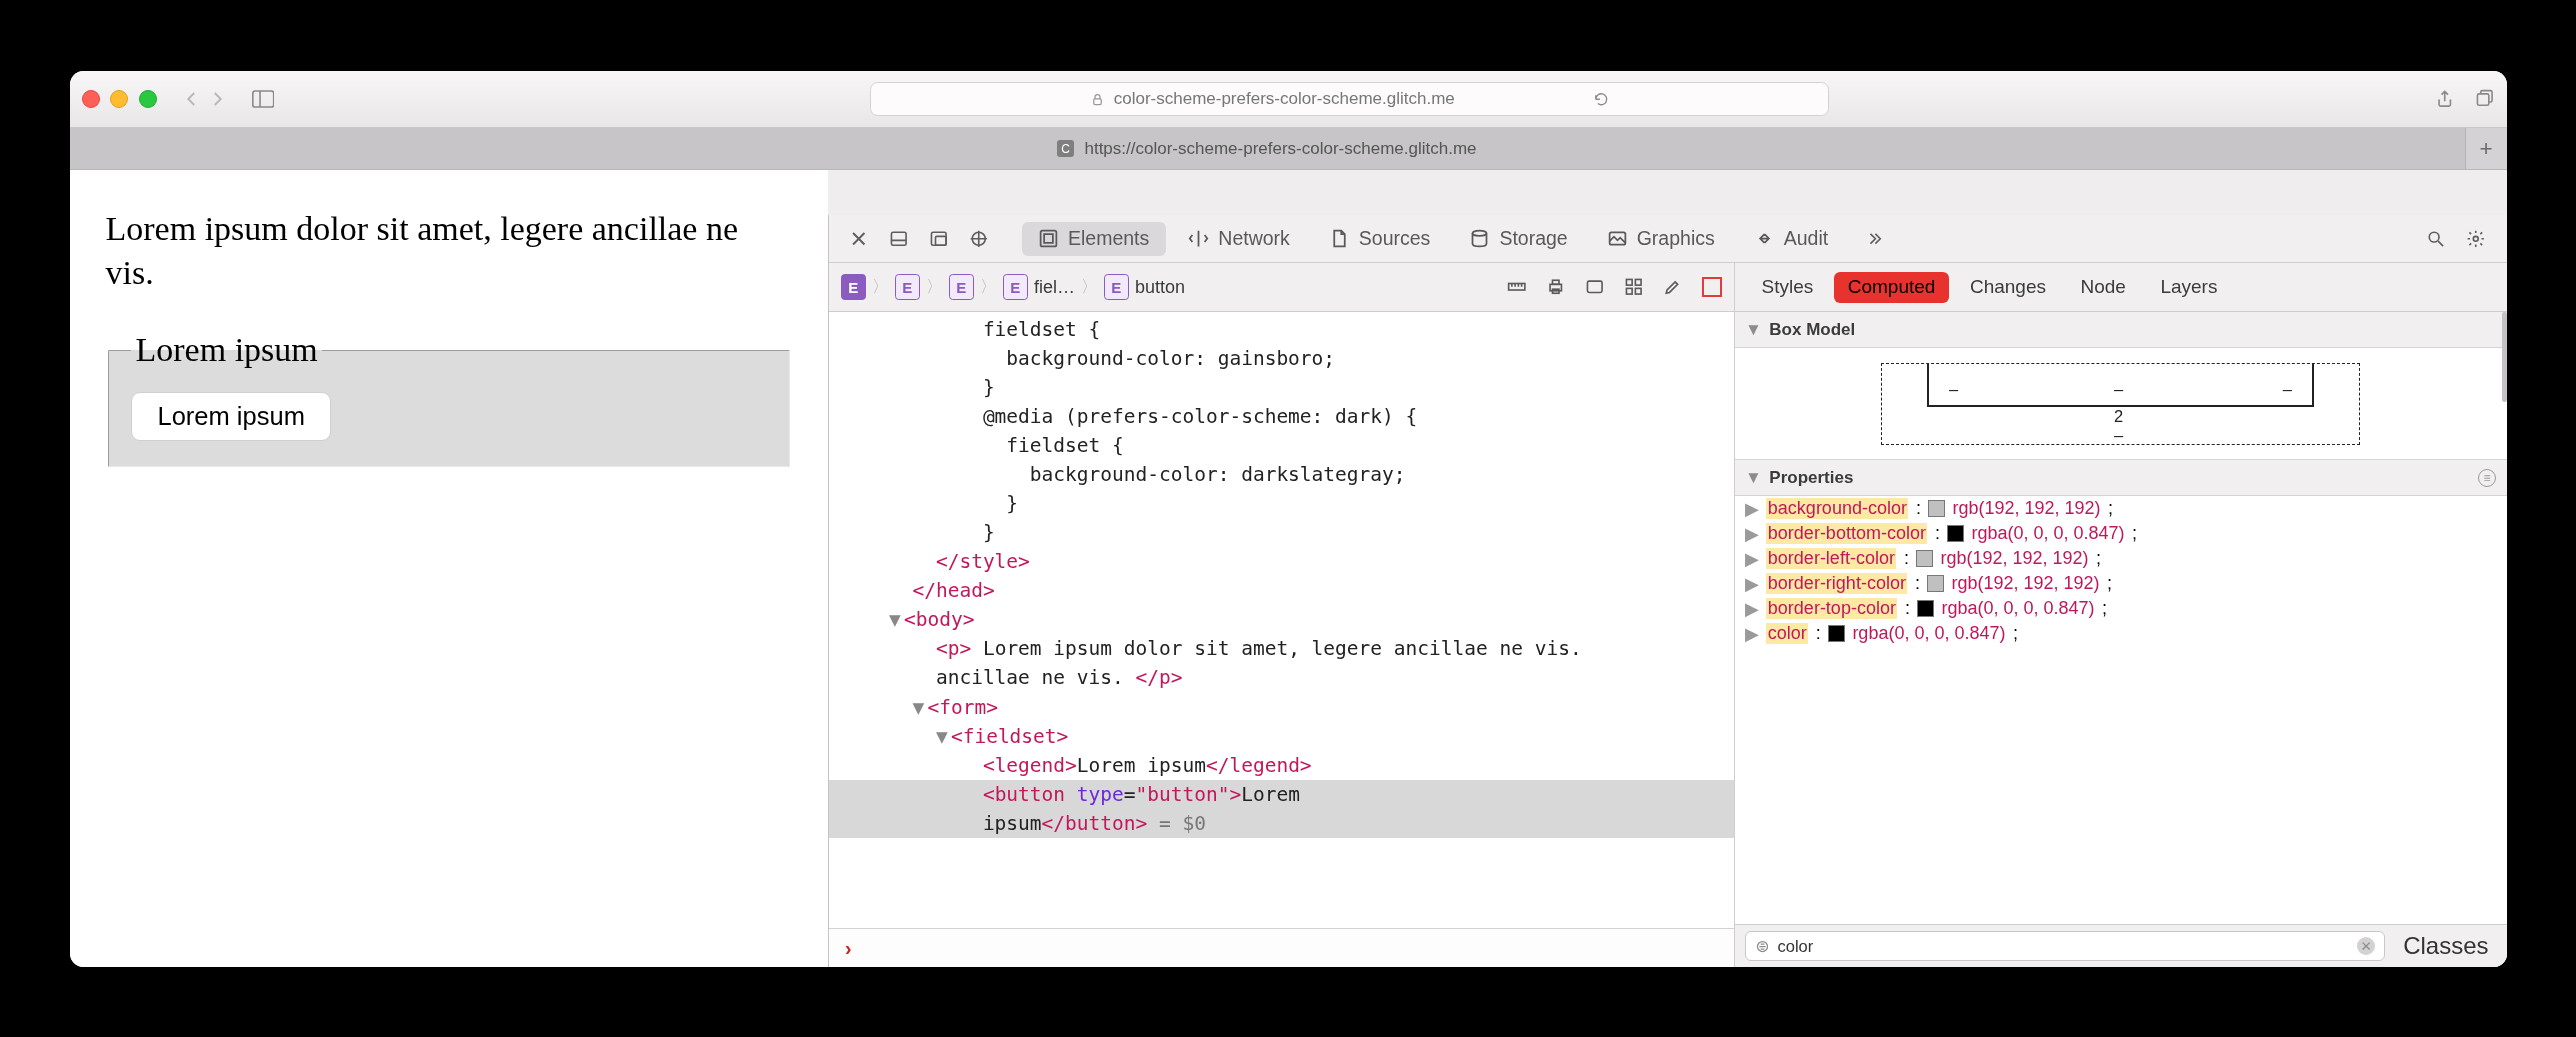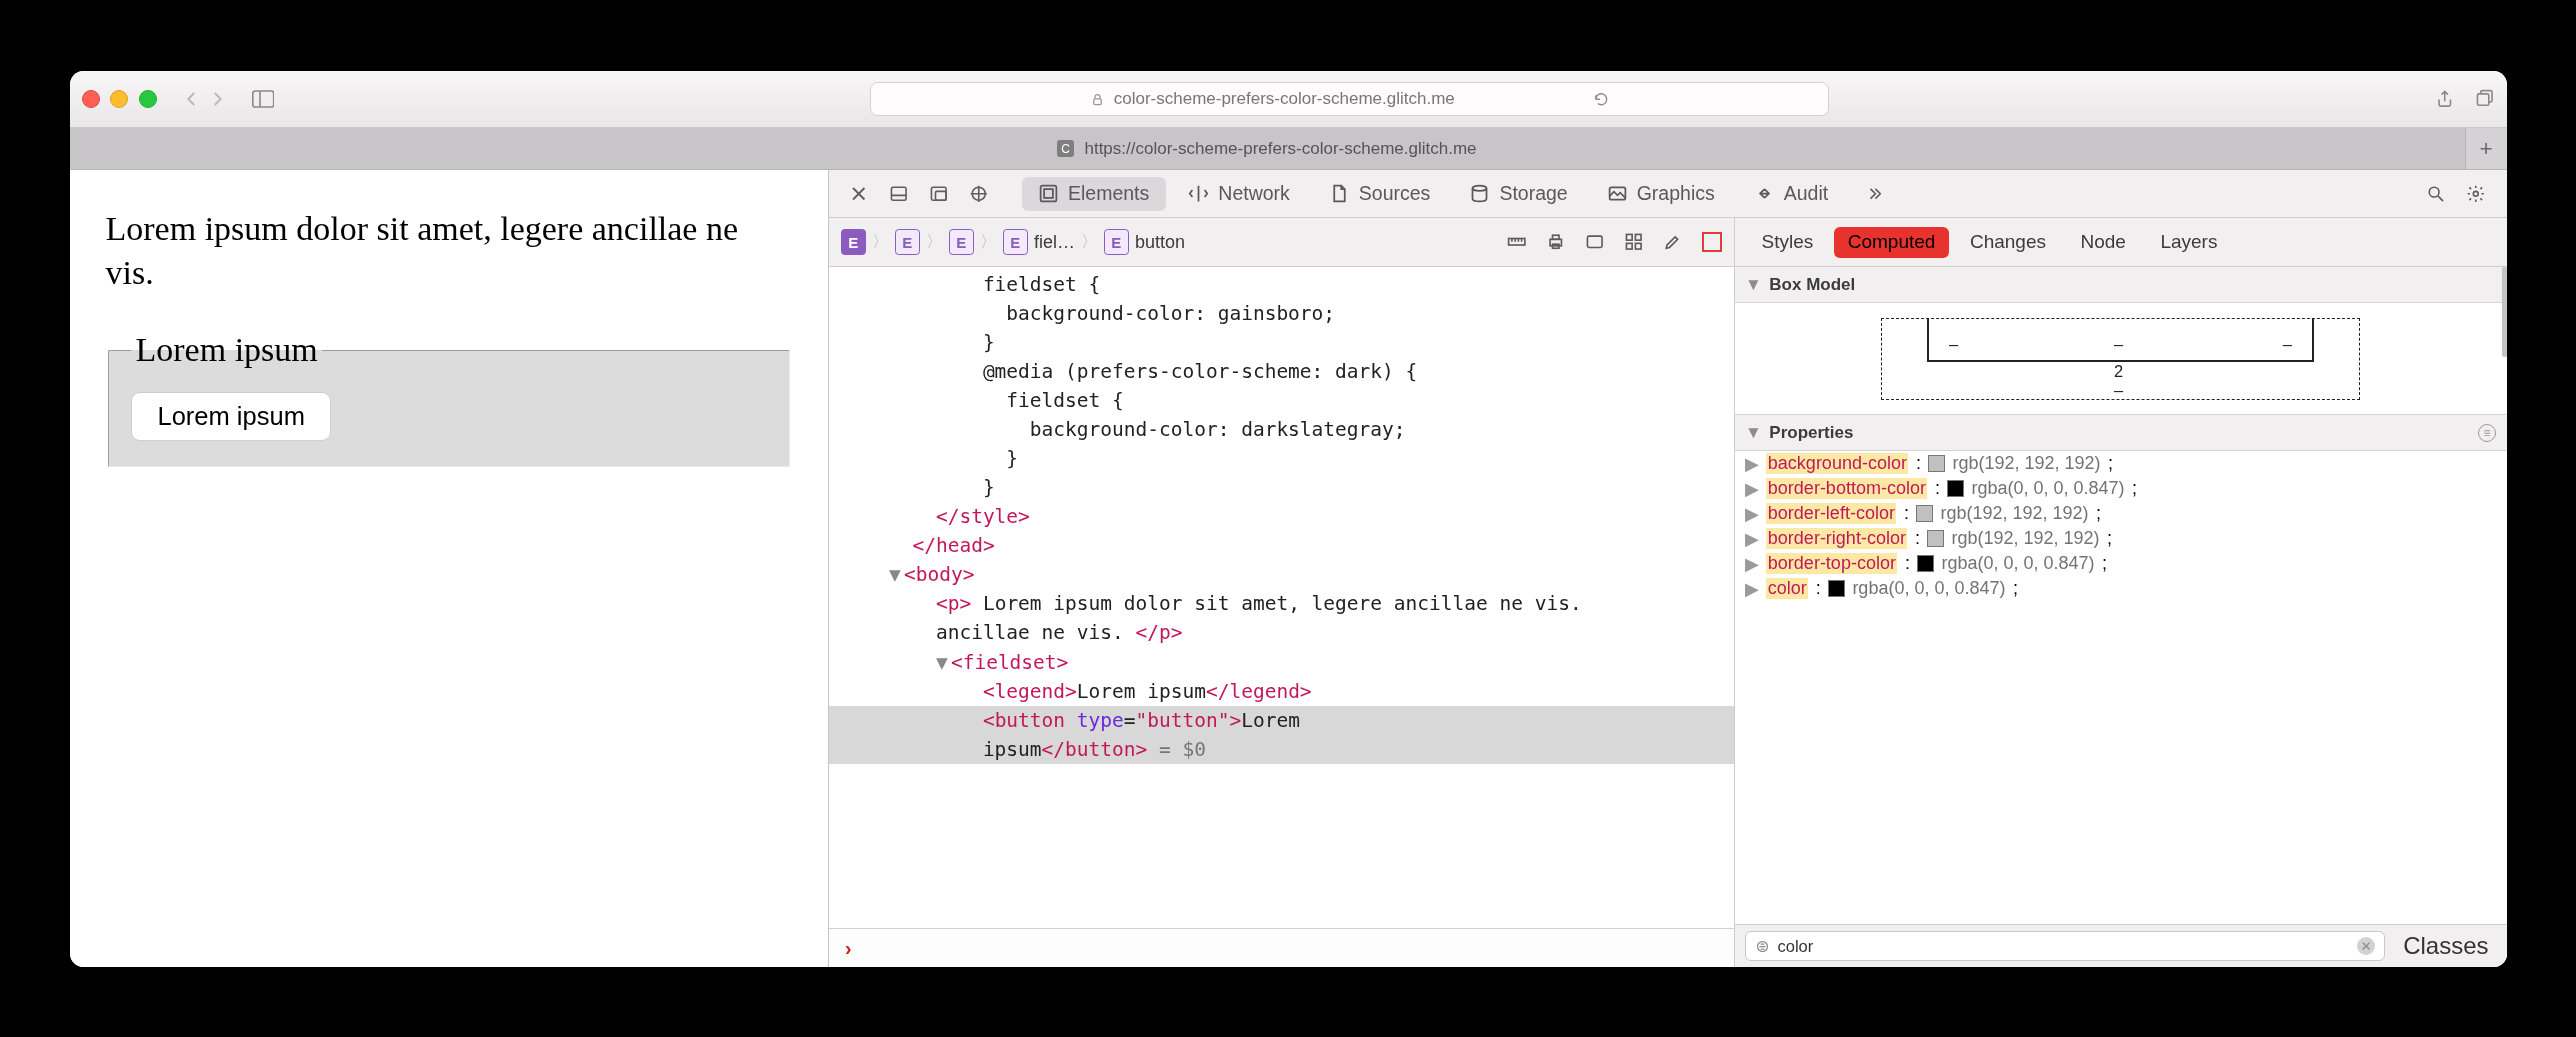--- a/index.html
+++ b/index.html
@@ -72,21 +72,21 @@
     padding:22.5px 22.5px 25.5px 22.5px;border-radius:1.5px;
   }
   .page legend{font-size:34px;padding:0 4.5px;}
   .page button{
     font-size:25.5px;background:#fff;border:0.7px solid #cfcfcf;border-radius:9px;
     padding:9px 25.5px;
   }
   
   .devtools{
     flex:1;display:flex;flex-direction:column;border-left:1.5px solid #C6C4C6;
-    background:#F1EFF0;min-width:0;
+    background:#F1EFF0;min-width:0;margin-top:45px;
   }
   .dt-toolbar{
     height:48px;border-bottom:0.7px solid #CFCDCF;display:flex;align-items:center;
     gap:6px;padding:0 13.5px;background:#F1EFF0;
   }
   .dt-iconbtn{width:34px;height:34px;display:flex;align-items:center;justify-content:center;color:#5f5d5f;border-radius:4.5px;}
   .dt-tabbtn{
     height:34px;padding:0 16.5px;display:flex;align-items:center;gap:9px;
     color:#5A585A;font-size:19.5px;border-radius:6px;
   }
@@ -147,21 +147,21 @@
   }
   .bm-inner{
     position:absolute;left:45px;right:45px;top:0;height:43px;border:2.2px solid #222;border-top:none;
   }
   .bm-dash{position:absolute;font-size:16.5px;color:#222;}
   .props{flex:1;background:#fff;overflow:auto;font-size:18px;}
   .prop-row{display:flex;align-items:center;gap:7.5px;padding:1.5px 10.5px;}
   .prop-row .tri{color:#9b999b;}
   .prop-row .name{background:#FDE9A4;color:#C2185B;padding:0 1.5px;}
   .prop-row .sw{width:16.5px;height:16.5px;border:0.7px solid #777;display:inline-block;}
-  .prop-row .value{color:#737373;text-align:right;}
+  .prop-row .value{color:#be185d;text-align:right;}
   .filter-row{
     height:43px;border-top:0.7px solid #CFCDCF;display:flex;align-items:center;padding:0 10.5px;gap:10.5px;
     background:#F1EFF0;
   }
   .filter-input{
     flex:1;height:30px;background:#fff;border:0.7px solid #C9C7C9;border-radius:6px;
     display:flex;align-items:center;padding:0 9px;gap:7.5px;font-size:16.5px;color:#333;
   }
   .filter-input .clear{margin-left:auto;color:#8d8b8d;background:#d3d1d3;border-radius:50%;width:18px;height:18px;display:flex;align-items:center;justify-content:center;font-size:13.5px;}
   .classes-btn{font-size:24px;color:#333;padding:3px 7.5px;}
@@ -411,20 +411,21 @@
 <div class="row">            @media (prefers-color-scheme: dark) {</div>
 <div class="row">              fieldset {</div>
 <div class="row">                background-color: darkslategray;</div>
 <div class="row">              }</div>
 <div class="row">            }</div>
 <div class="row">        <span class="tag">&lt;/style&gt;</span></div>
 <div class="row">      <span class="tag">&lt;/head&gt;</span></div>
 <div class="row">    <span class="disclosure">▼</span><span class="tag">&lt;body&gt;</span></div>
 <div class="row">        <span class="tag">&lt;p&gt;</span><span> Lorem ipsum dolor sit amet, legere ancillae ne vis. </span></div>
 <div class="row">        ancillae ne vis. <span class="tag">&lt;/p&gt;</span></div>
+<div class="row">      <span class="disclosure">▼</span><span class="tag">&lt;form&gt;</span></div>
 <div class="row">        <span class="disclosure">▼</span><span class="tag">&lt;fieldset&gt;</span></div>
 <div class="row">            <span class="tag">&lt;legend&gt;</span><span>Lorem ipsum</span><span class="tag">&lt;/legend&gt;</span></div>
 <div class="row hl">            <span class="tag">&lt;button</span> <span class="attr">type</span>=<span class="val">"button"</span><span class="tag">&gt;</span><span>Lorem</span></div>
 <div class="row hl">            ipsum<span class="tag">&lt;/button&gt;</span><span class="eq"> = $0</span></div>
           </div>
 
           <div class="console-row">
             <span class="prompt">›</span>
           </div>
         </div>

